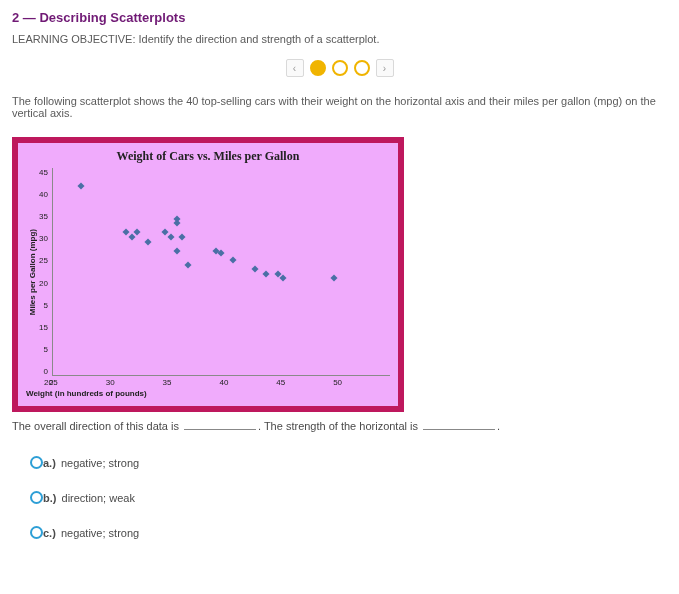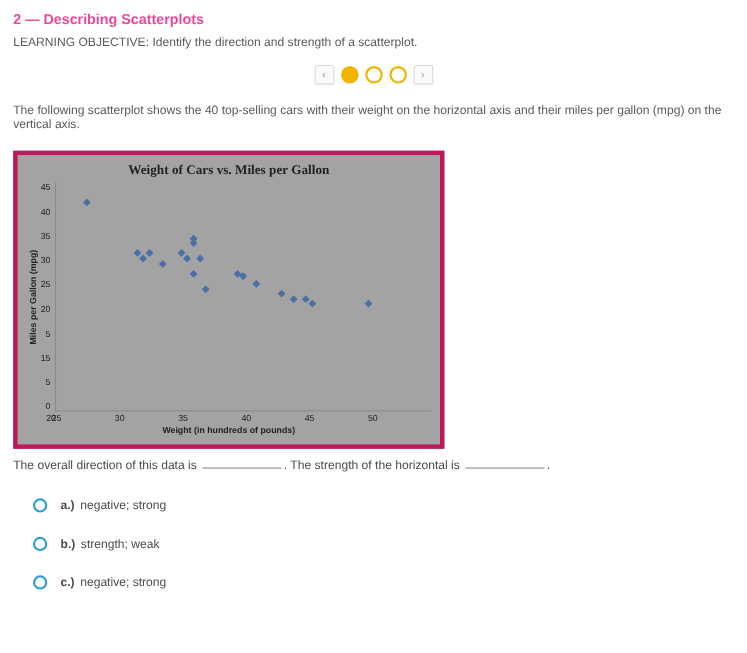--- a/index.html
+++ b/index.html
@@ -6,21 +6,21 @@
   body {
     font-family: Arial, Helvetica, sans-serif;
     background: #ffffff;
     color: #4a4a4a;
     font-size: 12px;
     padding: 10px 12px;
     width: 679px;
   }
   .heading {
     font-weight: bold;
-    color: #ec4899;
+    color: #701a75;
     font-size: 13px;
     margin-bottom: 8px;
   }
   .learning-obj {
     font-size: 11px;
     color: #5a5a5a;
     margin-bottom: 14px;
   }
   .learning-obj .lbl { font-weight: normal; }
   .nav-bar {
@@ -44,23 +44,23 @@
     border: 2px solid #f0b400;
     background: #fff;
   }
   .dot.filled { background: #f0b400; }
   .intro {
     font-size: 11px;
     color: #5a5a5a;
     margin-bottom: 18px;
   }
   .chart-box {
-    border: 4px solid #be185d;
+    border: 6px solid #be185d;
     width: 392px;
-    background: #a3a3a3;
+    background: #f0abfc;
     padding: 6px 8px 8px 8px;
   }
   .chart-title {
     font-weight: bold;
     text-align: center;
     font-size: 12px;
     color: #222;
     margin-bottom: 4px;
     font-family: Georgia, 'Times New Roman', serif;
   }
@@ -104,38 +104,36 @@
     display: flex;
     margin-left: calc(8px + 14px);
     font-size: 8px;
     color: #222;
     padding-top: 2px;
     width: calc(100% - 22px);
   }
   .xticks span { flex: 1; text-align: left; }
   .xticks span:first-child { flex: 0; margin-left: -4px; margin-right:-4px; }
   .xlabel {
-    text-align: center;
     font-size: 8px;
     font-weight: bold;
     color: #222;
     margin-top: 2px;
   }
   .question {
     font-size: 11px;
     color: #4a4a4a;
     margin-top: 8px;
     margin-bottom: 24px;
   }
   .blank { display: inline-block; border-bottom: 1px solid #888; width: 72px; height: 10px; vertical-align: baseline; margin: 0 2px;}
   .options { padding-left: 18px; }
   .option {
     display: flex;
     align-items: center;
-    gap: 12px;
     margin-bottom: 22px;
     font-size: 11px;
     color: #4a4a4a;
     cursor: pointer;
   }
   .radio {
     width: 13px; height: 13px;
     border: 2px solid #2e9fd6;
     border-radius: 50%;
     flex-shrink: 0;
@@ -223,19 +221,19 @@
   <span class="blank"></span><span>.</span>
 </div>
 
 <div class="options" id="options">
     <div class="option">
       <div class="radio"></div>
       <span><span class="opt-key">a.)</span><span> negative; strong</span></span>
     </div>
     <div class="option">
       <div class="radio"></div>
-      <span><span class="opt-key">b.)</span><span> strength; weak</span></span>
+      <span><span class="opt-key">b.)</span><span> direction; weak</span></span>
     </div>
     <div class="option">
       <div class="radio"></div>
       <span><span class="opt-key">c.)</span><span> negative; strong</span></span>
     </div>
   </div>
 
 </body></html>

